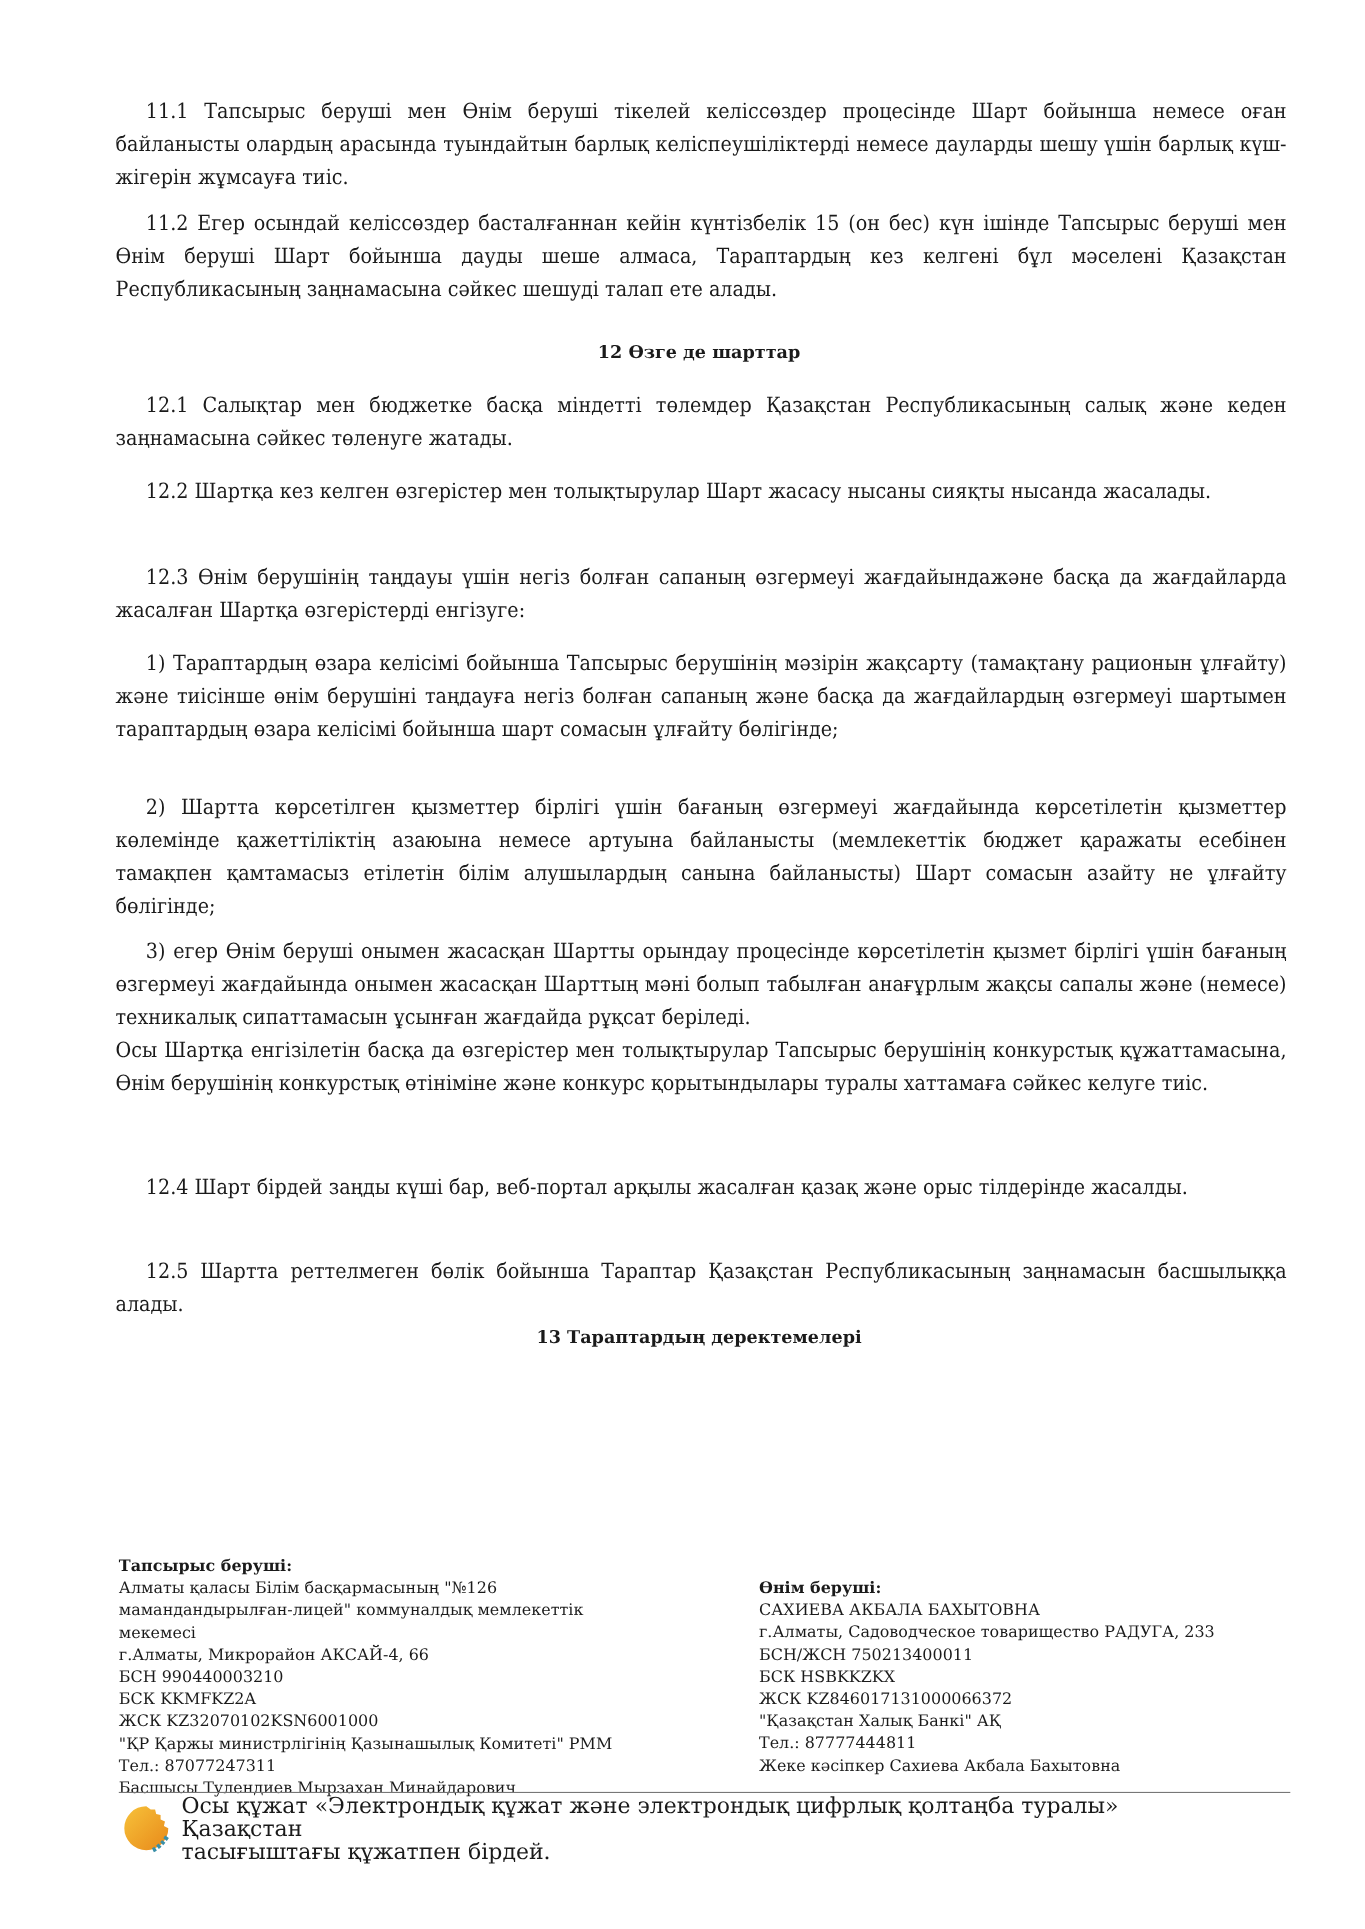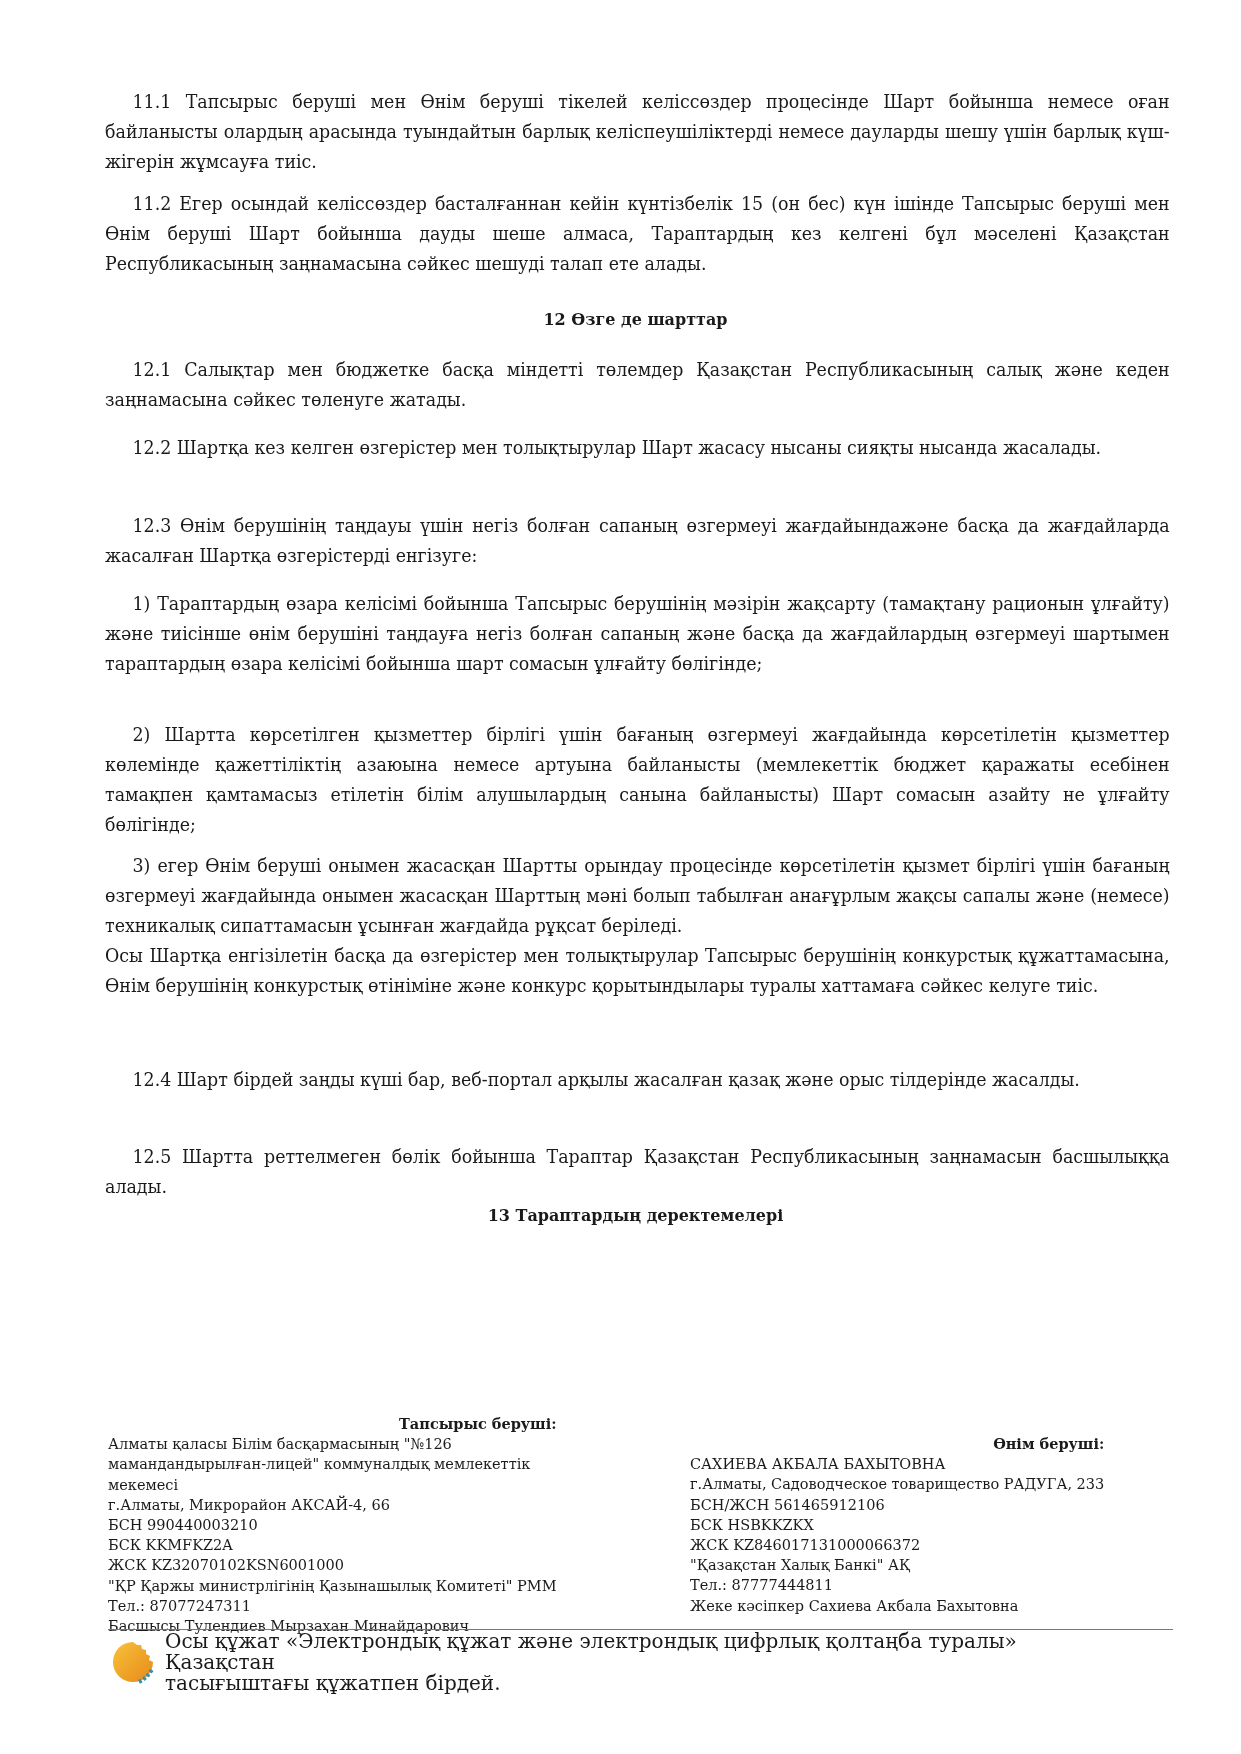--- a/index.html
+++ b/index.html
@@ -5,21 +5,21 @@
     html, body { margin: 0; padding: 0; background: #ffffff; }
     body { width: 1241px; height: 1754px; position: relative; overflow: hidden; color: #1a1a1a; }
     .page { position: absolute; left: 15px; top: 0; width: 1241px; height: 1244px; }
     .para { position: absolute; left: 90px; width: 1161px;
       font-family: "DejaVu Serif", serif; font-size: 19px; line-height: 30px;
       text-align: justify; color: #1a1a1a; transform: scaleX(0.917); transform-origin: left top; }
     .para .indent { display: inline-block; width: 30px; }
     .heading { position: absolute; left: 0; width: 1241px; text-align: center;
       font-family: "DejaVu Serif", serif; font-weight: bold; font-size: 16px; line-height: 30px; }
     .req { position: absolute; font-family: "DejaVu Serif", serif; font-size: 14.5px; line-height: 20.2px; color: #1a1a1a; }
-    .req .title { font-weight: bold; text-align: right; }
+    .req .title { font-weight: bold; }
     .req div { white-space: nowrap; }
     .rule { position: absolute; left: 93px; width: 1065px; height: 0; border-top: 1.5px solid #777; top: 1629px; }
     .footer-note { position: absolute; left: 150px; top: 1631px; width: 960px;
       font-family: "DejaVu Serif", serif; font-size: 20px; line-height: 21px; color: #1a1a1a; }
     .logo { position: absolute; left: 94px; top: 1638px; width: 48px; height: 48px; }
   </style>
 </head>
 <body>
 
 <div class="page">
@@ -59,21 +59,21 @@
     <div>ЖСК KZ32070102KSN6001000</div>
     <div>"ҚР Қаржы министрлігінің Қазынашылық Комитеті" РММ</div>
     <div>Тел.: 87077247311</div>
     <div>Басшысы Тулендиев Мырзахан Минайдарович</div>
   </div>
 
   <div class="req" style="left:675px; top:1434px;">
     <div class="title">Өнім беруші:</div>
     <div>САХИЕВА АКБАЛА БАХЫТОВНА</div>
     <div>г.Алматы, Садоводческое товарищество РАДУГА, 233</div>
-    <div>БСН/ЖСН 561465912106</div>
+    <div>БСН/ЖСН 750213400011</div>
     <div>БСК HSBKKZKX</div>
     <div>ЖСК KZ846017131000066372</div>
     <div>"Қазақстан Халық Банкі" АҚ</div>
     <div>Тел.: 87777444811</div>
     <div>Жеке кәсіпкер Сахиева Акбала Бахытовна</div>
   </div>
 
   <div class="rule"></div>
 
   <div class="logo">

